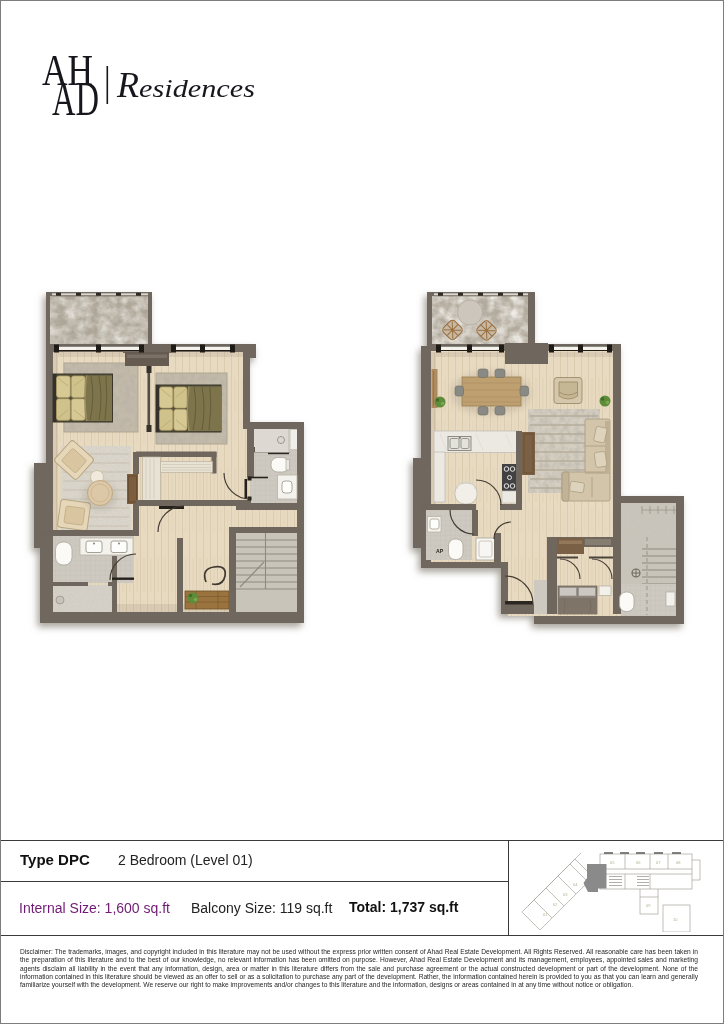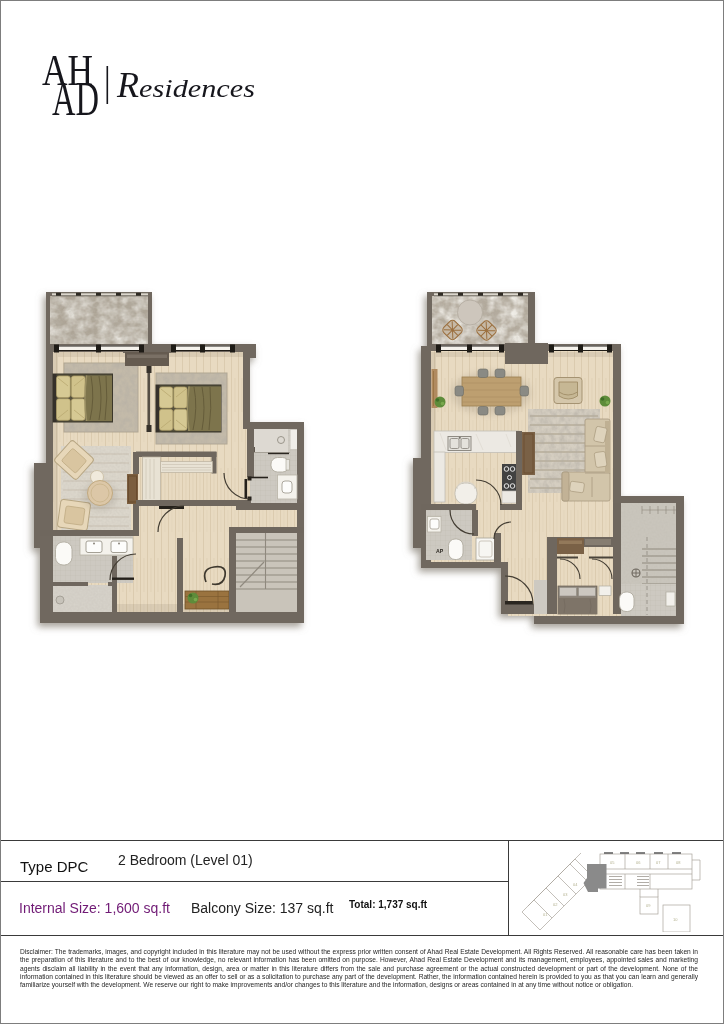--- a/index.html
+++ b/index.html
@@ -532,29 +532,29 @@
 </svg>
 
 <div class="abs" style="left:1px;top:840px;width:722px;height:1px;background:#3a3a3a;"></div>
 
 <div class="abs" style="left:1px;top:881px;width:507px;height:1px;background:#3a3a3a;"></div>
 
 <div class="abs" style="left:1px;top:935px;width:722px;height:1px;background:#3a3a3a;"></div>
 
 <div class="abs" style="left:508px;top:840px;width:1px;height:95px;background:#3a3a3a;"></div>
 
-<div class="abs" style="left:20px;top:851px;font-size:15px;font-weight:normal;color:#111;margin-top:7px;">Type DPC</div>
+<div class="abs" style="left:20px;top:851px;font-size:15px;font-weight:bold;color:#111;">Type DPC</div>
 
 <div class="abs" style="left:118px;top:852px;font-size:14px;color:#222;text-align:center;">2 Bedroom (Level 01)</div>
 
 <div class="abs" style="left:19px;top:900px;font-size:14px;color:#701a75;">Internal Size: 1,600 sq.ft</div>
 
-<div class="abs" style="left:191px;top:900px;font-size:14px;color:#222;">Balcony Size: 137 sq.ft</div>
-
-<div class="abs" style="left:349px;top:899px;font-size:10px;font-weight:bold;color:#111;">Total: 1,737 sq.ft</div>
+<div class="abs" style="left:191px;top:900px;font-size:14px;color:#222;">Balcony Size: 119 sq.ft</div>
+
+<div class="abs" style="left:349px;top:899px;font-size:14px;font-weight:bold;color:#111;">Total: 1,737 sq.ft</div>
 
 <svg class="abs" style="left:508px;top:838px" width="214" height="94" viewBox="508 838 214 94">
   <g fill="none" stroke="#A9A49B" stroke-width="0.7">
 
     <rect x="600" y="854" width="92" height="35" fill="#FFFFFF"></rect>
     <path d="M600,869 h92 M600,874 h92 M625,854 v15 M650,854 v15 M668,854 v15 M625,874 v15 M650,874 v15"></path>
 
     <path d="M609,876.5 h13 M609,879.5 h13 M609,882.5 h13 M609,885.5 h13 M637,876.5 h12 M637,879.5 h12 M637,882.5 h12 M637,885.5 h12" stroke="#8F8A81"></path>
 
     <path d="M522,912 L575,859 L593,877 L540,930 Z" fill="#FFFFFF"></path>

